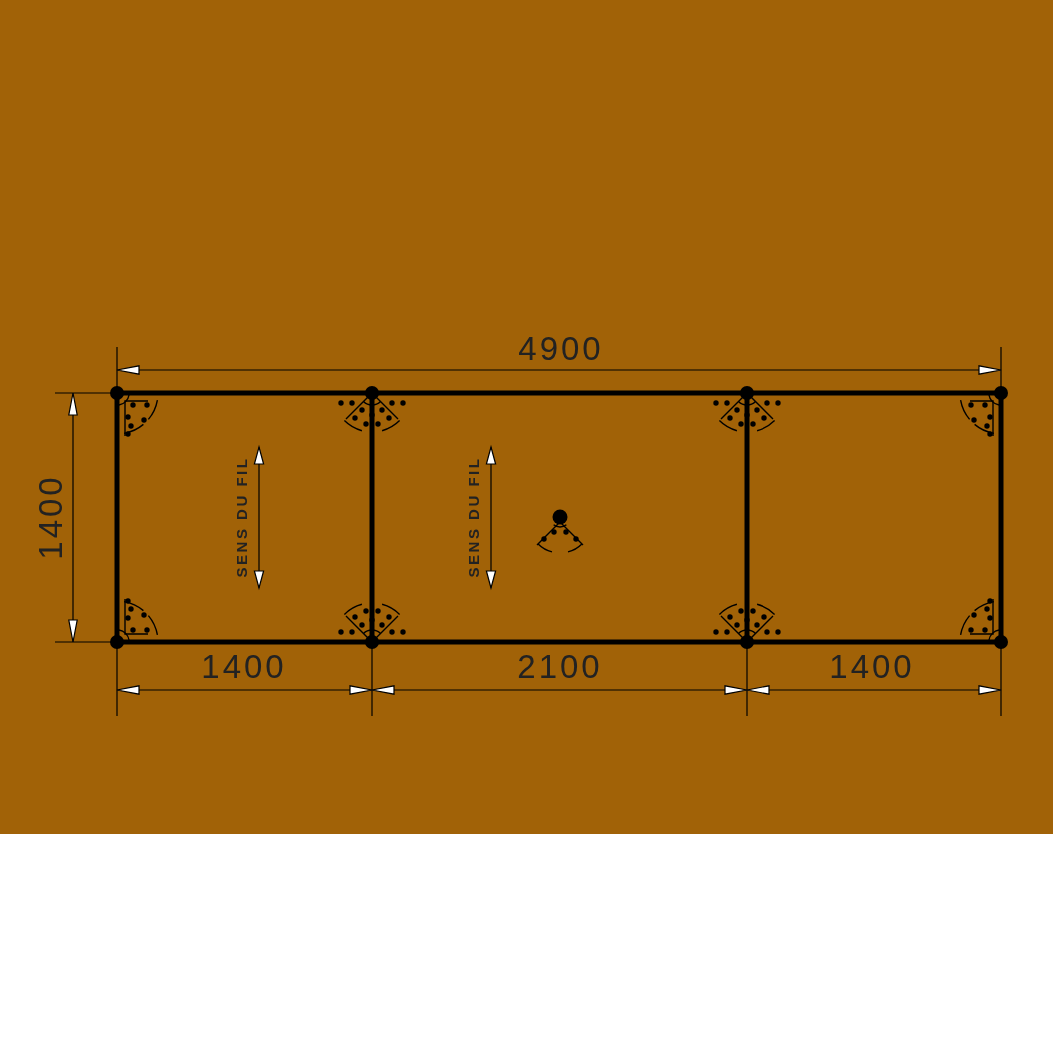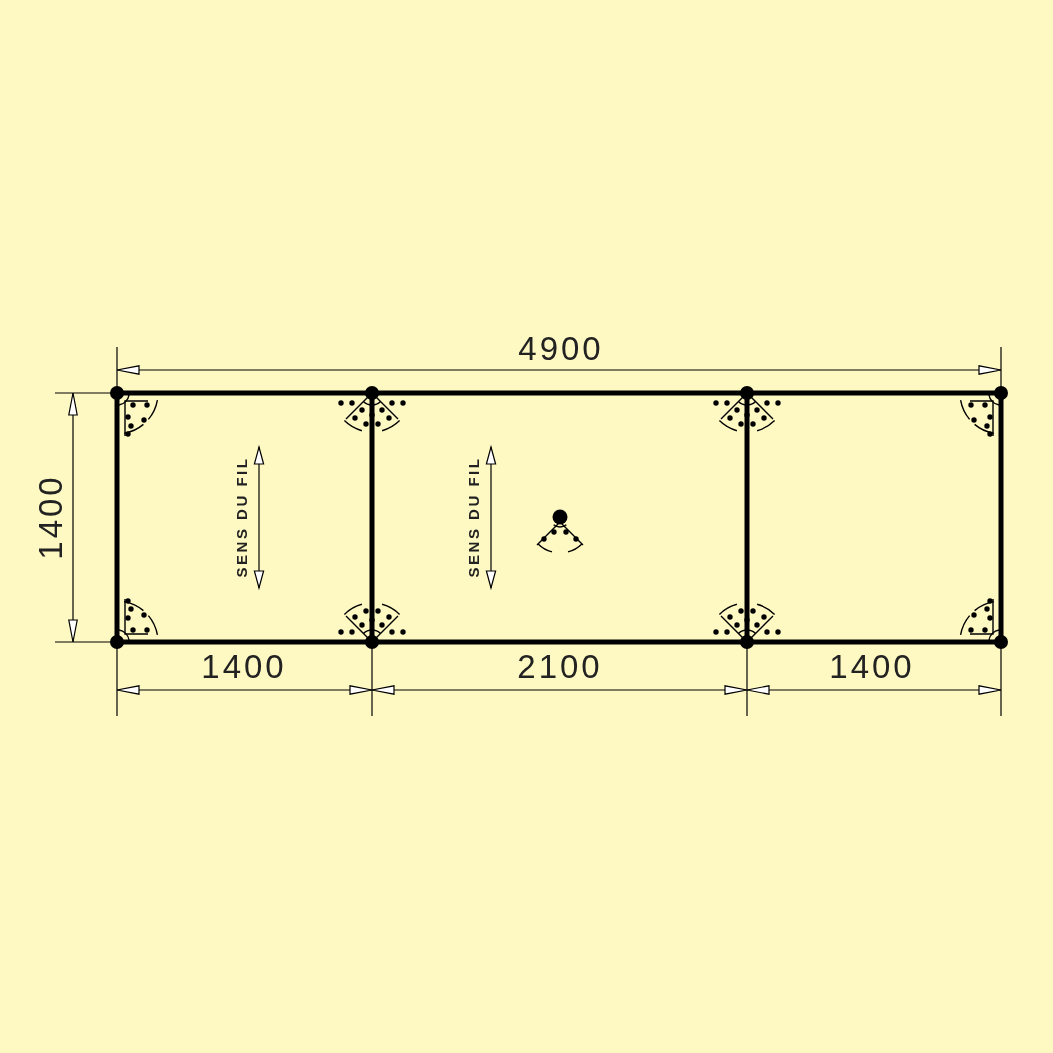--- a/index.html
+++ b/index.html
@@ -7,22 +7,22 @@
     padding: 0;
     background: #ffffff;
     width: 1053px;
     height: 1053px;
     overflow: hidden;
     font-family: "Liberation Sans", sans-serif;
   }
   .canvas {
     position: relative;
     width: 1053px;
-    height: 1053px;
-    background: #fef9c3;
+    height: 834px;
+    background: #a16207;
   }
   svg text {
     font-family: "Liberation Sans", sans-serif;
     fill: #222222;
   }
   .dim-text {
     font-size: 33px;
     letter-spacing: 3px;
   }
   .grain-text {

